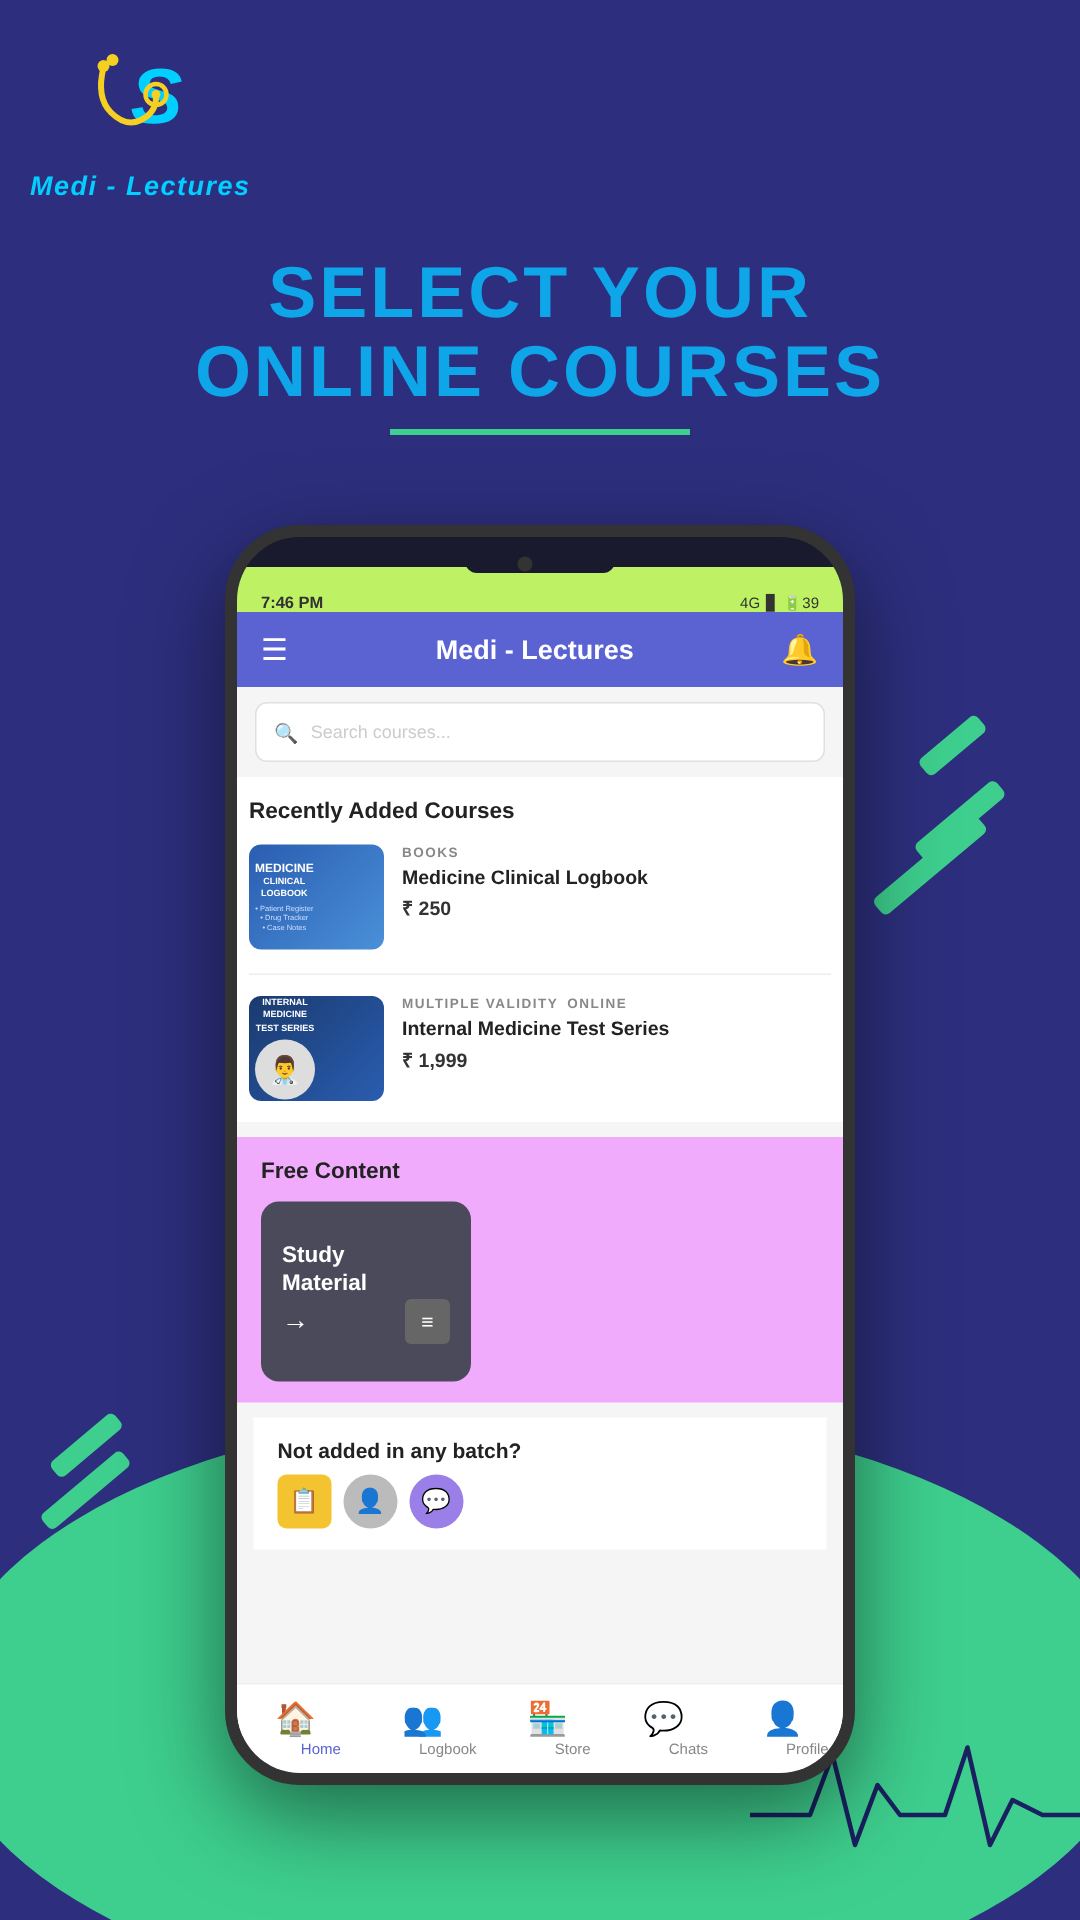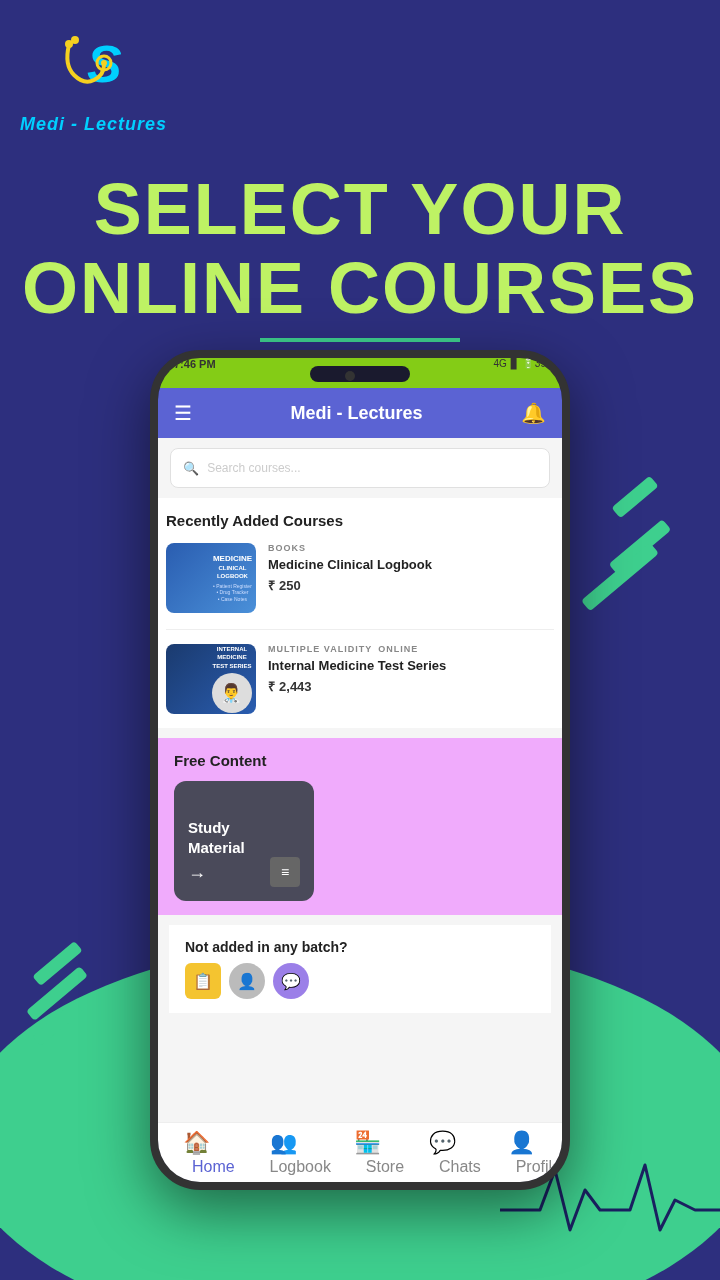--- a/index.html
+++ b/index.html
@@ -79,22 +79,22 @@
     .headline {
       position: absolute;
       top: 170px;
       left: 0;
       right: 0;
       text-align: center;
       z-index: 5;
     }
 
     .headline h1 {
-      color: #bef264;
-      font-size: 72px;
+      color: #0ea5e9;
+      font-size: 48px;
       font-weight: 900;
       line-height: 1.1;
       text-transform: uppercase;
       letter-spacing: 2px;
     }
 
     .headline-underline {
       width: 200px;
       height: 4px;
       background: #3ecf8e;
@@ -111,28 +111,29 @@
       height: 840px;
       background: #1a1a2e;
       border-radius: 50px;
       border: 8px solid #333;
       box-shadow: 0 20px 60px rgba(0,0,0,0.5);
       z-index: 10;
       overflow: hidden;
     }
 
     .phone-notch-bar {
-      background: #84cc16;
+      background: #bef264;
       height: 30px;
       display: flex;
-      align-items: flex-start;
+      align-items: flex-end;
       justify-content: space-between;
       padding: 0 16px;
       font-size: 11px;
       color: #333;
+      margin-top: 20px;
     }
 
     .notch-center {
       position: absolute;
       top: 8px;
       left: 50%;
       transform: translateX(-50%);
       width: 100px;
       height: 16px;
       background: #1a1a2e;
@@ -226,21 +227,21 @@
 
     .course-thumb {
       width: 90px;
       height: 70px;
       border-radius: 8px;
       flex-shrink: 0;
       overflow: hidden;
       background: #3a4fa0;
       display: flex;
       align-items: center;
-      justify-content: flex-end;
+      justify-content: flex-start;
       color: white;
       font-size: 9px;
       text-align: center;
     }
 
     .course-info { flex: 1; }
 
     .course-tags {
       display: flex;
       gap: 6px;
@@ -288,21 +289,21 @@
     }
 
     .study-material-card {
       width: 140px;
       height: 120px;
       background: #4a4a5a;
       border-radius: 12px;
       padding: 14px;
       display: flex;
       flex-direction: column;
-      justify-content: flex-end;
+      justify-content: center;
       position: relative;
     }
 
     .study-material-label {
       color: white;
       font-size: 15px;
       font-weight: bold;
       line-height: 1.3;
     }
 
@@ -371,21 +372,21 @@
     }
 
     .nav-icon {
       font-size: 22px;
       color: #888;
     }
 
     .nav-icon.active { color: #5b63d3; }
 
     .nav-label {
-      font-size: 16px;
+      font-size: 10px;
       color: #888;
       padding-left: 33px;
     }
 
     .nav-label.active { color: #5b63d3; }
 
     
     .book-thumb-1 {
       background: linear-gradient(135deg, #2a5db0, #4a90d9);
       font-size: 7px;
@@ -506,21 +507,21 @@
             <div style="font-size:6px;color:white;font-weight:bold;line-height:1.4;">INTERNAL<br>MEDICINE<br>TEST SERIES</div>
             <div style="width:40px;height:40px;background:#ddd;border-radius:50%;margin:3px auto 0;overflow:hidden;display:flex;align-items:center;justify-content:center;font-size:18px;">👨‍⚕️</div>
           </div>
         </div>
         <div class="course-info">
           <div class="course-tags">
             <span class="course-tag">MULTIPLE VALIDITY</span>
             <span class="course-tag">ONLINE</span>
           </div>
           <div class="course-name">Internal Medicine Test Series</div>
-          <div class="course-price">₹ 2,443</div>
+          <div class="course-price">₹ 1,999</div>
         </div>
       </div>
     </div>
 
     <div class="free-content-section">
       <div class="free-content-title">Free Content</div>
       <div class="study-material-card">
         <div class="study-material-label">Study<br>Material</div>
         <div class="study-material-bottom">
           <span class="arrow-btn">→</span>

